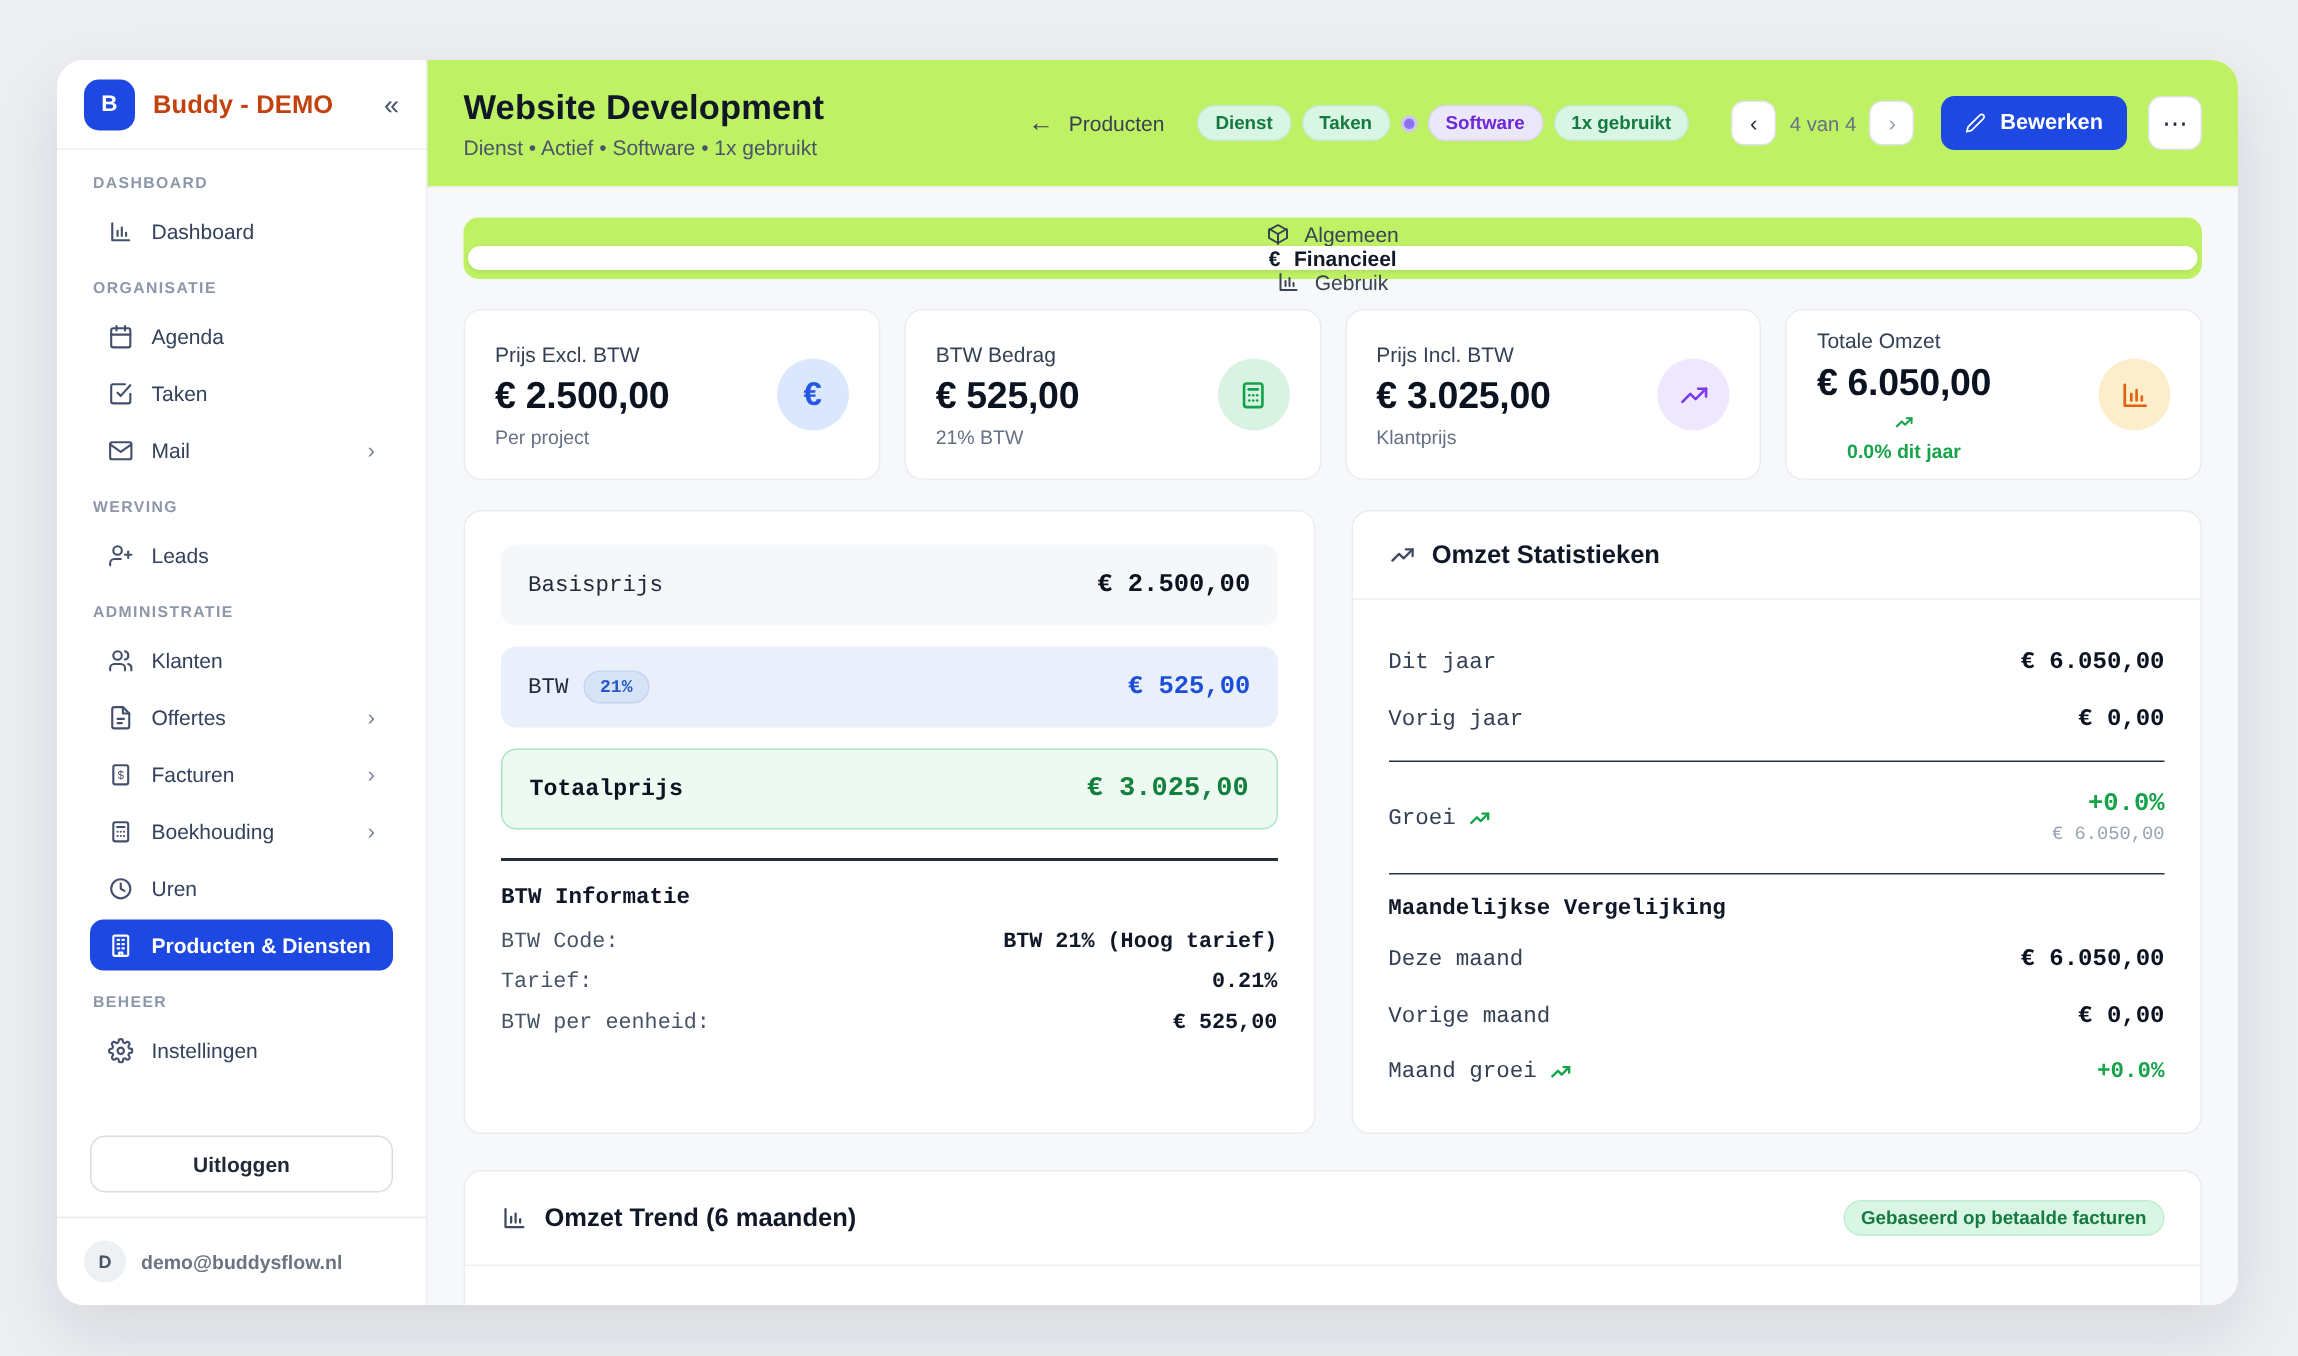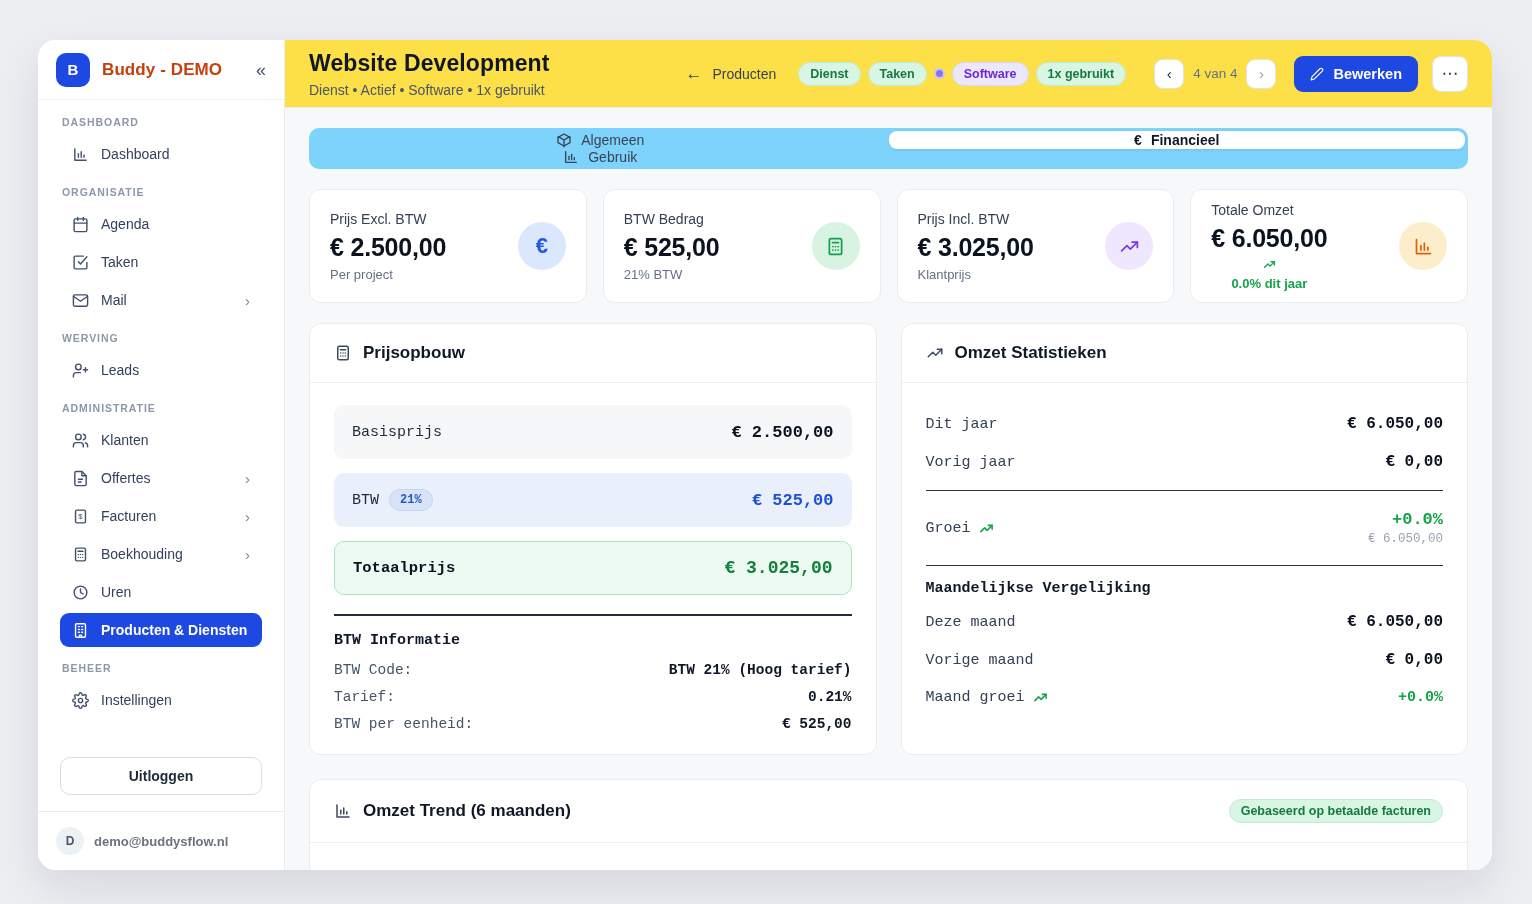--- a/index.html
+++ b/index.html
@@ -32,21 +32,21 @@
   .item .chev { color:#7c8698; font-size:15px; }
   .item.active { background:#1d48e2; color:#fff; font-weight:600; }
   .item.active svg { color:#fff; }
   .logout-btn { margin:14px 22px 0; height:38px; border:1px solid #d8dde4; border-radius:10px; background:#fff; font-family:inherit; font-size:14px; font-weight:600; color:#1f2937; cursor:pointer; }
   .user-row { border-top:1px solid #e8ebef; margin-top:16px; padding:15px 18px; display:flex; align-items:center; gap:10px; }
   .avatar { width:28px; height:28px; border-radius:50%; background:#eef1f4; color:#475569; font-size:12px; font-weight:600; display:flex; align-items:center; justify-content:center; }
   .user-email { font-size:13px; color:#6b7280;font-weight:bold; }
 
   
   .main { flex:1; display:flex; flex-direction:column; min-width:0; }
-  .pagehead { height:68px; background:#fde047; border-bottom:1px solid #e9ecf1; display:flex; align-items:center; padding:0 24px; gap:14px; flex-shrink:0; }
+  .pagehead { height:85px; background:#bef264; border-bottom:1px solid #e9ecf1; display:flex; align-items:center; padding:0 24px; gap:14px; flex-shrink:0; }
   .title-wrap { margin-right:auto; }
   .page-title { font-size:23px; font-weight:700; color:#101828; letter-spacing:.1px; }
   .page-sub { font-size:14px; color:#4a5568; margin-top:5px; }
   .backlink { display:flex; align-items:center; gap:10px; color:#394150; font-size:14px; cursor:pointer; }
   .backlink .arrow { font-size:17px; }
   .pills { display:flex; align-items:center; gap:7px; margin:0 8px; }
   .pill { font-size:12.5px; font-weight:600; padding:4px 11px; border-radius:999px; white-space:nowrap; }
   .pill.green { background:#d9f5e3; color:#157a41; border:1px solid #c2ecd2; }
   .pill.purple { background:#ece8fb; color:#6d28d9; border:1px solid #ddd4f7; }
   .soft-dot { width:11px; height:11px; border-radius:50%; background:#8b72ee; border:2px solid #cfc3f8; }
@@ -54,21 +54,21 @@
   .pg-btn { width:30px; height:30px; border:1px solid #dfe3e8; border-radius:9px; background:#fff; font-size:15px; color:#1f2937; cursor:pointer; display:flex; align-items:center; justify-content:center; font-family:inherit; }
   .pg-btn.next { color:#98a2b3; }
   .pg-count { font-size:13.5px; color:#667085; padding:0 2px; }
   .edit-btn { height:36px; padding:0 16px; background:#1d48e2; color:#fff; border:none; border-radius:9px; font-family:inherit; font-size:14.5px; font-weight:600; display:flex; align-items:center; gap:9px; cursor:pointer; margin-left:4px; }
   .edit-btn svg { width:14px; height:14px; }
   .more-btn { width:36px; height:36px; border:1px solid #dfe3e8; border-radius:9px; background:#fff; font-size:17px; color:#1f2937; cursor:pointer; font-family:inherit; }
 
   .content { flex:1; background:#f7f8fa; padding:20px 24px; overflow:hidden; }
 
   
-  .tabstrip { display:grid; grid-template-columns:1fr 1fr; background:#7dd3fc; border-radius:10px; padding:3px; height:41px; margin-bottom:20px; }
+  .tabstrip { display:grid; grid-template-columns:1fr; background:#bef264; border-radius:10px; padding:3px; height:41px; margin-bottom:20px; }
   .tab { display:flex; align-items:center; justify-content:center; gap:9px; font-size:14px; color:#3a4354; border-radius:8px; cursor:pointer; }
   .tab svg { width:16px; height:16px; }
   .tab.active { background:#fff; box-shadow:0 1px 3px rgba(16,24,40,.10); font-weight:600; color:#111827; }
 
   
   .stats { display:grid; grid-template-columns:repeat(4,1fr); gap:16px; margin-bottom:20px; }
   .stat { background:#fff; border:1px solid #eaecf0; border-radius:12px; padding:18px 20px; height:114px; display:flex; align-items:center; justify-content:space-between; }
   .stat-label { font-size:14px; color:#344054; }
   .stat-value { font-size:25px; font-weight:800; color:#0b1220; margin:6px 0 5px; letter-spacing:-.2px; white-space:nowrap; }
   .stat-sub { font-size:13px; color:#667085; }
@@ -385,33 +385,20 @@
                 <path d="M13 16v-8"></path>
                 <path d="M17 16v-3"></path>
               </svg>
           </div>
         </div>
       </div>
 
       <div class="cols">
 
         <section class="panel">
-          <div class="panel-head">
-            <svg viewBox="0 0 24 24" fill="none" stroke="currentColor" stroke-width="2" stroke-linecap="round" stroke-linejoin="round">
-                <rect x="5" y="3" width="14" height="18" rx="2"></rect>
-                <line x1="8.5" y1="7.5" x2="15.5" y2="7.5"></line>
-                <line x1="9" y1="12" x2="9" y2="12"></line>
-                <line x1="12" y1="12" x2="12" y2="12"></line>
-                <line x1="15" y1="12" x2="15" y2="12"></line>
-                <line x1="9" y1="16" x2="9" y2="16"></line>
-                <line x1="12" y1="16" x2="12" y2="16"></line>
-                <line x1="15" y1="16" x2="15" y2="16"></line>
-              </svg>
-            <span class="panel-title">Prijsopbouw</span>
-          </div>
           <div class="panel-body">
             <div class="prow base">
               <span class="prow-label">Basisprijs</span>
               <span class="prow-value">€ 2.500,00</span>
             </div>
             <div class="prow vat">
               <span class="prow-label">
                 <span>BTW</span>
                 <span class="vat-pill">21%</span>
               </span>

